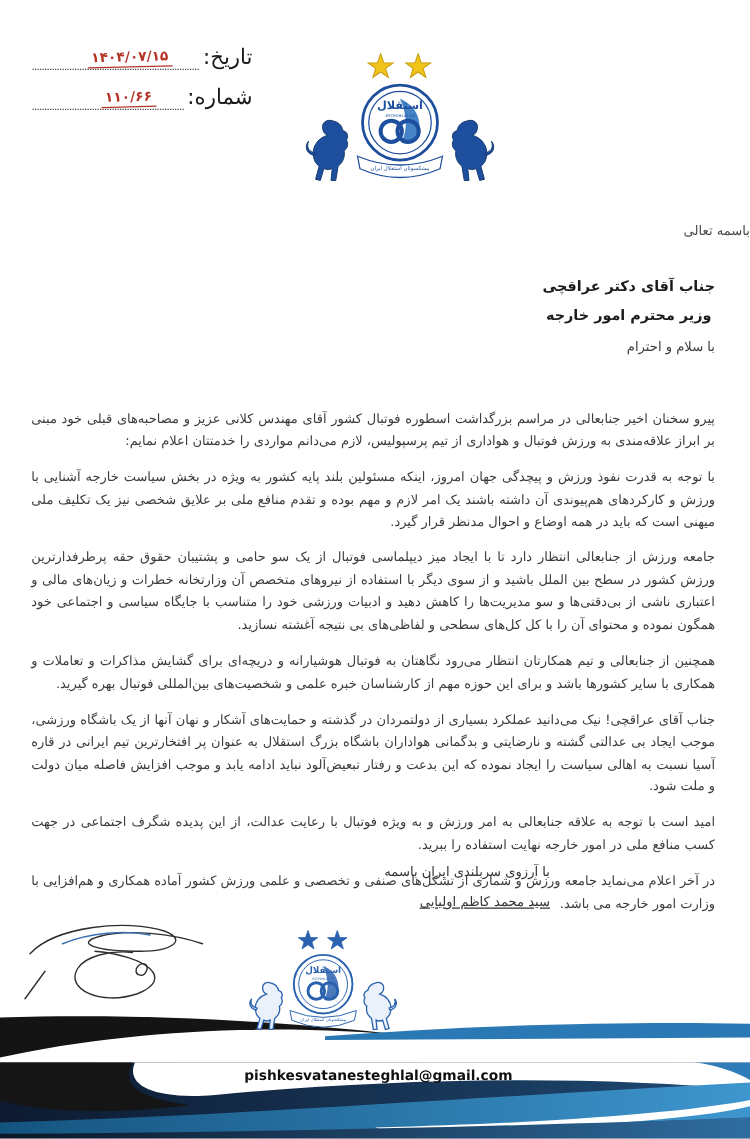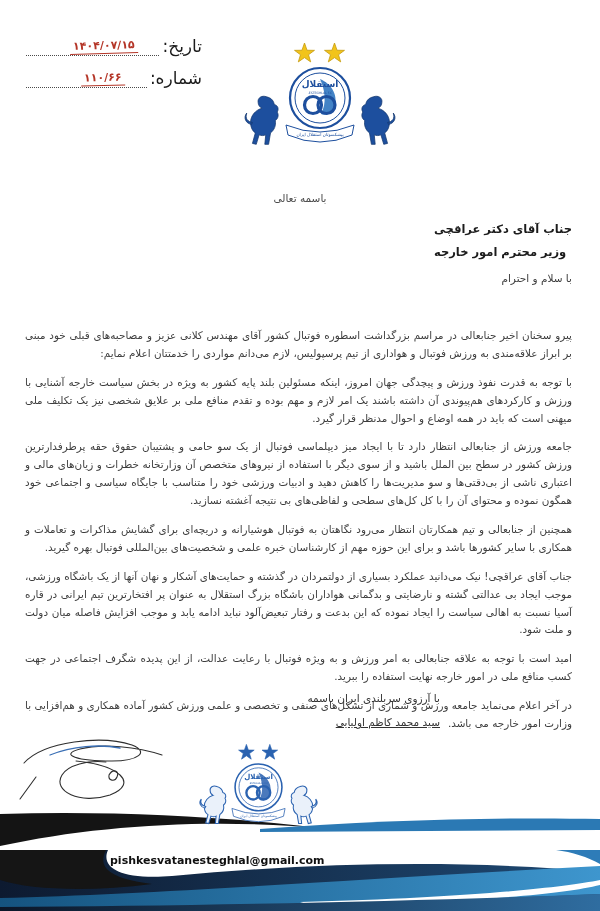--- a/index.html
+++ b/index.html
@@ -25,39 +25,39 @@
   .crest--solid .ring{stroke:#1d4f9e;}
   .crest--solid .badge-outline{stroke:#1d4f9e;}
   .crest--solid .drop{fill:#2f76c0;}
   .crest--line .star{fill:#2a62b0;stroke:#2a62b0;stroke-width:.8;}
   .crest--line .lion{fill:#eaf1fa;stroke:#2a62b0;stroke-width:1.4;}
   .crest--line .ring{stroke:#2a62b0;}
   .crest--line .badge-outline{stroke:#2a62b0;}
   .crest--line .drop{fill:#2a62b0;}
   .crest text{font-family:"DejaVu Sans",sans-serif;}
   
-  .besmellah{position:absolute;top:192px;left:0;width:100%;text-align:center;font-size:10.5px;color:#4a4a4a;}
-  .recipient{position:absolute;top:218px;right:28px;text-align:left;font-weight:bold;font-size:11.5px;color:#1c1c1c;line-height:23px;}
+  .besmellah{position:absolute;top:179px;left:0;width:100%;text-align:right;font-size:10.5px;color:#4a4a4a;}
+  .recipient{position:absolute;top:218px;right:28px;text-align:center;font-weight:bold;font-size:11.5px;color:#1c1c1c;line-height:23px;}
   .salutation{position:absolute;top:272px;right:28px;font-size:10.5px;color:#3d3d3d;margin-left:16px;}
   .body-text{position:absolute;top:291px;right:28px;left:25px;font-size:10.4px;line-height:1.72;text-align:justify;margin-top:36px;}
   .body-text p{margin:0 0 11px 0;}
   .closing{position:absolute;top:692px;right:160px;text-align:right;font-size:10.5px;color:#333;}
   .closing .sig-name{margin-top:12px;text-decoration:underline;}
   .signature{position:absolute;left:16px;top:733px;width:155px;height:78px;z-index:3;}
   
   .footer{position:absolute;left:0;bottom:0;width:600px;height:101px;z-index:2;}
   .footer svg{position:absolute;inset:0;}
   .address-bar{
     position:absolute;top:17px;left:8px;right:8px;height:22px;border:1.5px solid #ffffff;border-radius:11px;
     background:linear-gradient(90deg,#0d0d0d 0%,#101825 55%,#143657 100%);
     color:#ffffff;font-weight:bold;font-size:8.4px;line-height:19px;text-align:center;
     white-space:nowrap;overflow:hidden;z-index:4;
   }
   .email-line{
-    position:absolute;top:44px;left:110px;width:300px;text-align:left;
+    position:absolute;top:44px;left:110px;width:300px;text-align:right;
     font-weight:bold;font-size:11px;color:#101010;direction:ltr;z-index:4;
   }
 </style>
 </head>
 <body>
 
 <div class="sheet">
 
   <div class="ref-block">
     <div class="ref-row">

